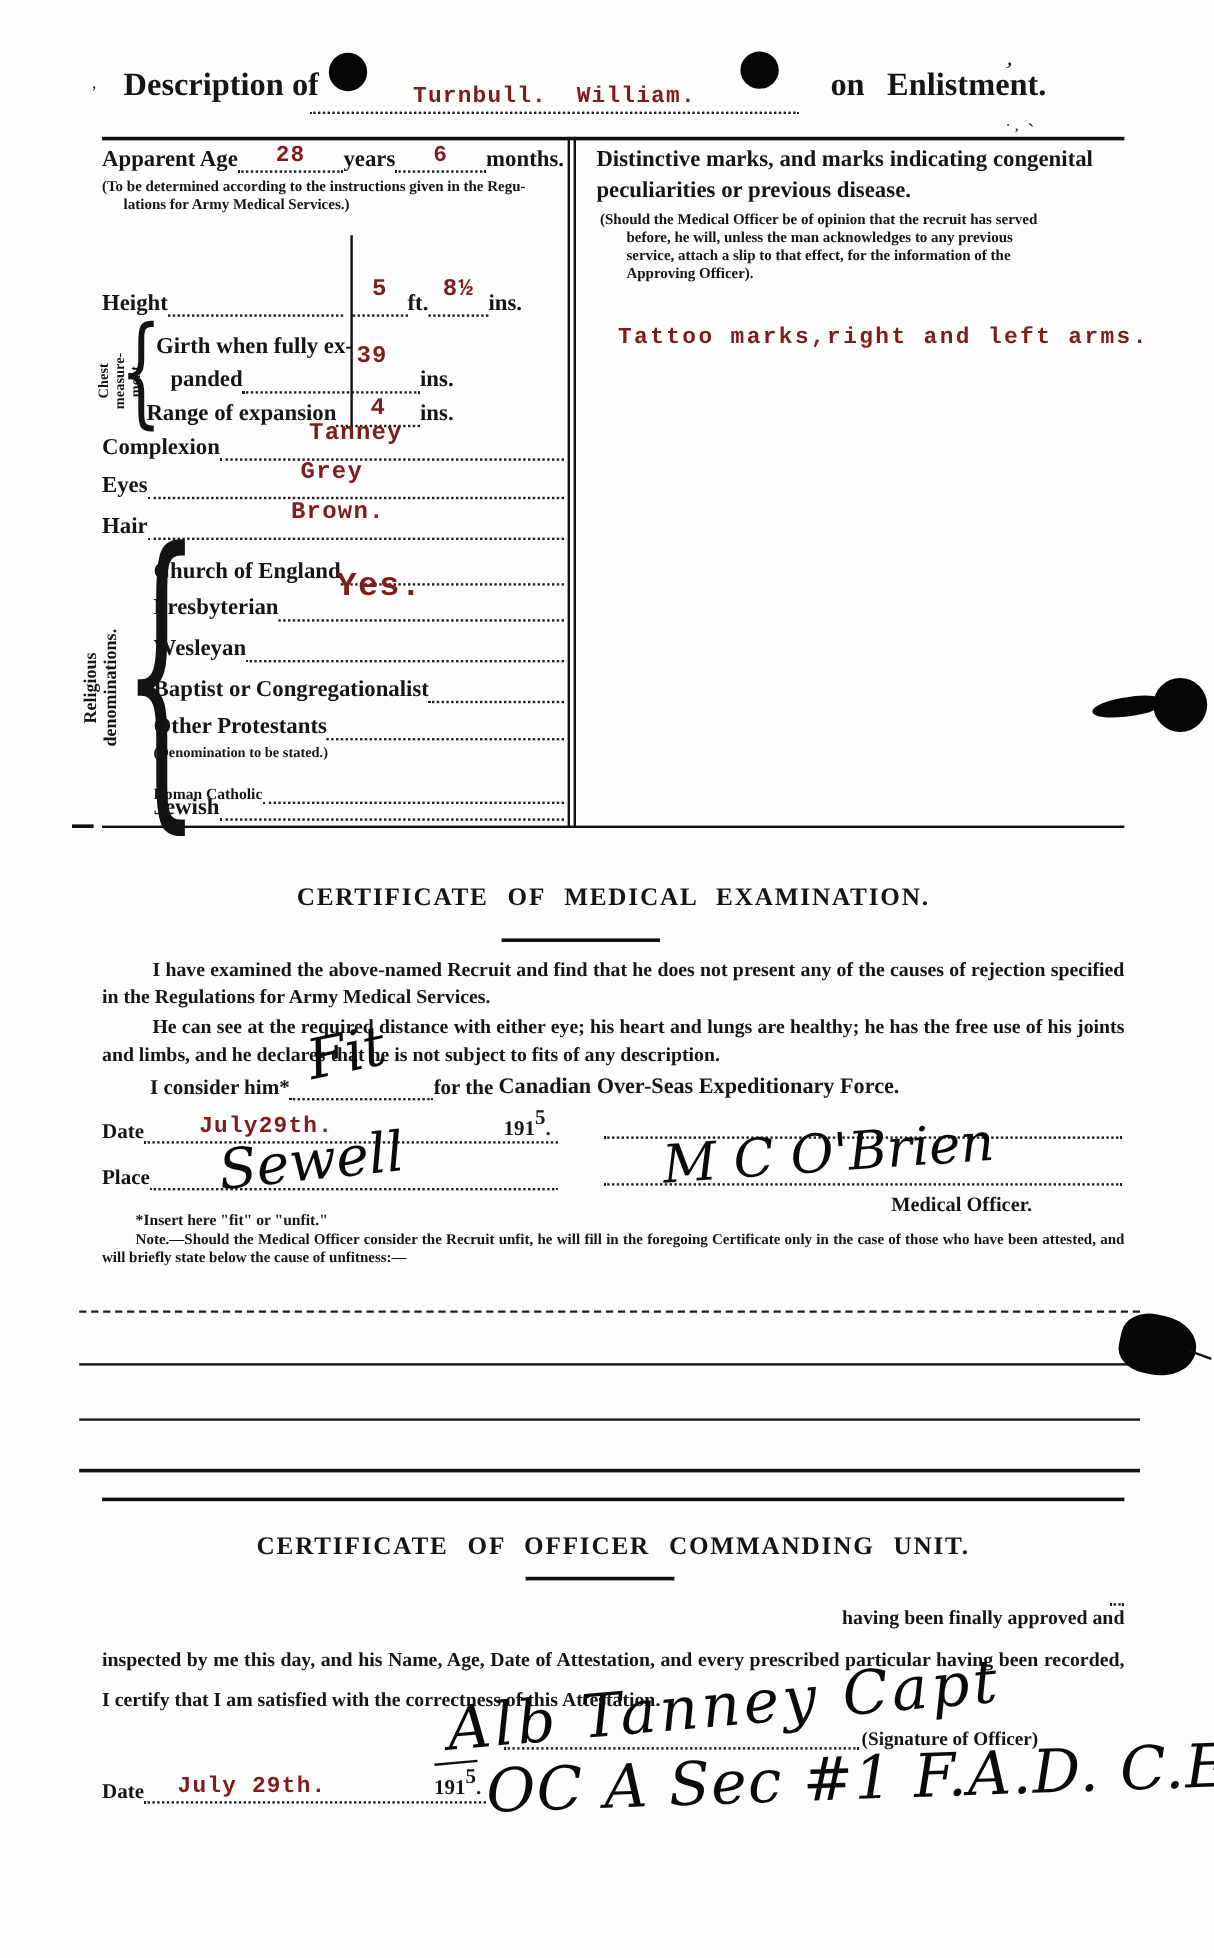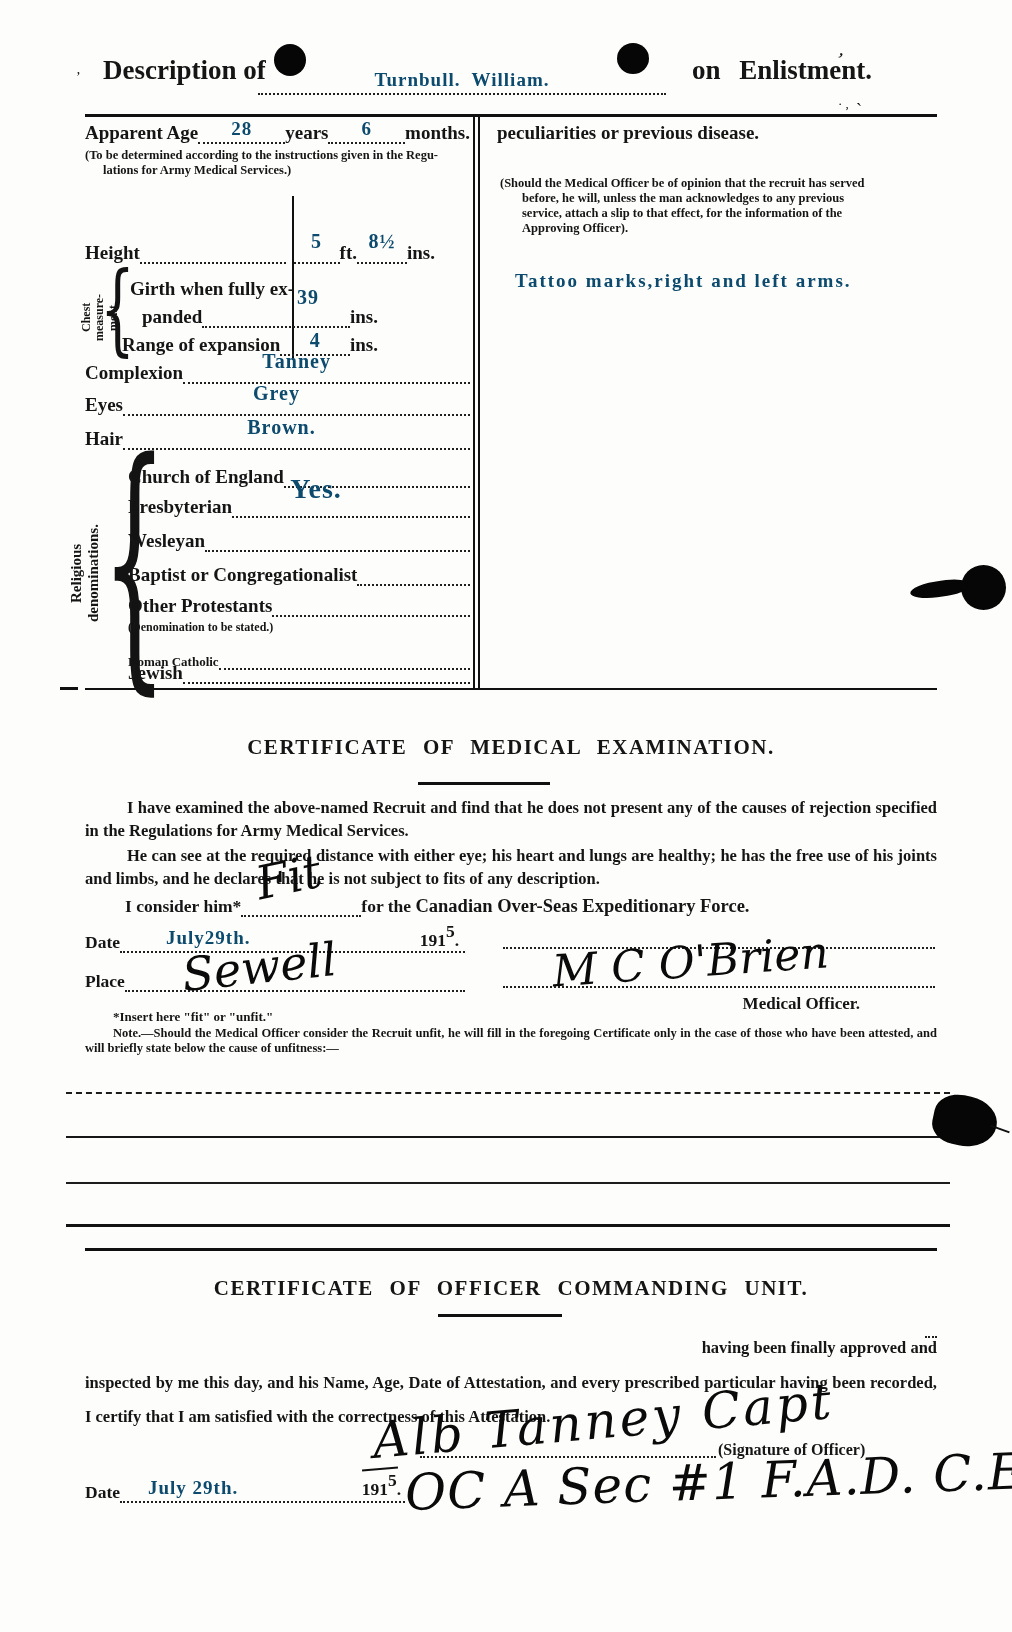--- a/index.html
+++ b/index.html
@@ -1,20 +1,20 @@
 <!DOCTYPE html>
 <html><head>
 <meta charset="utf-8">
 <style>
   html,body{margin:0;padding:0;background:#e8e8e4;}
   #page{position:relative;width:1012px;height:1632px;background:#fdfdfb;overflow:hidden;
         font-family:"Liberation Serif",serif;color:#121212;}
   .abs{position:absolute;}
   .print{font-family:"Liberation Serif",serif;font-weight:bold;color:#151515;}
-  .typed{font-family:Liberation Serif, serif;font-weight:bold;color:#0c4a6e;letter-spacing:1px;white-space:pre;}
+  .typed{font-family:Liberation Mono, monospace;font-weight:bold;color:#7f1d1d;letter-spacing:1px;white-space:pre;}
   .hand{font-family:"DejaVu Serif",serif;font-style:italic;color:#0a0a0a;white-space:pre;}
   .row{display:flex;align-items:flex-end;}
   .lbl{white-space:pre;}
   .slot{flex:1 1 auto;border-bottom:2px dotted #1f1f1f;text-align:center;position:relative;min-width:12px;}
   .slot.fx{flex:0 0 auto;}
   .v{position:relative;top:-2px;}
   .v-hi{position:relative;top:-9px;}
   .dotline{border-bottom:2px dotted #1f1f1f;height:0;}
   .rule{background:#101010;}
   .vlabel{writing-mode:vertical-rl;transform:rotate(180deg);white-space:pre-line;text-align:center;
@@ -134,20 +134,21 @@
   <div class="abs row print" style="left:128px;top:644px;width:342px;height:26px;font-size:13px;">
     <span class="lbl">Roman Catholic</span>
     <span class="slot"></span>
   </div>
   <div class="abs row print" style="left:128px;top:658px;width:342px;height:26px;font-size:19px;">
     <span class="lbl">Jewish</span>
     <span class="slot"></span>
   </div>
 
   <div class="abs print" style="left:497px;top:120px;font-size:19px;line-height:26px;">
+    <div>Distinctive marks, and marks indicating congenital</div>
     <div>peculiarities or previous disease.</div>
   </div>
   <div class="abs print smallnote" style="left:500px;top:176px;">
     <div>(Should the Medical Officer be of opinion that the recruit has served</div>
     <div style="padding-left:22px;">before, he will, unless the man acknowledges to any previous</div>
     <div style="padding-left:22px;">service, attach a slip to that effect, for the information of the</div>
     <div style="padding-left:22px;">Approving Officer).</div>
   </div>
   <div class="abs typed" style="left:515px;top:270px;font-size:19px;letter-spacing:2px;">Tattoo marks,right and left arms.</div>
 

